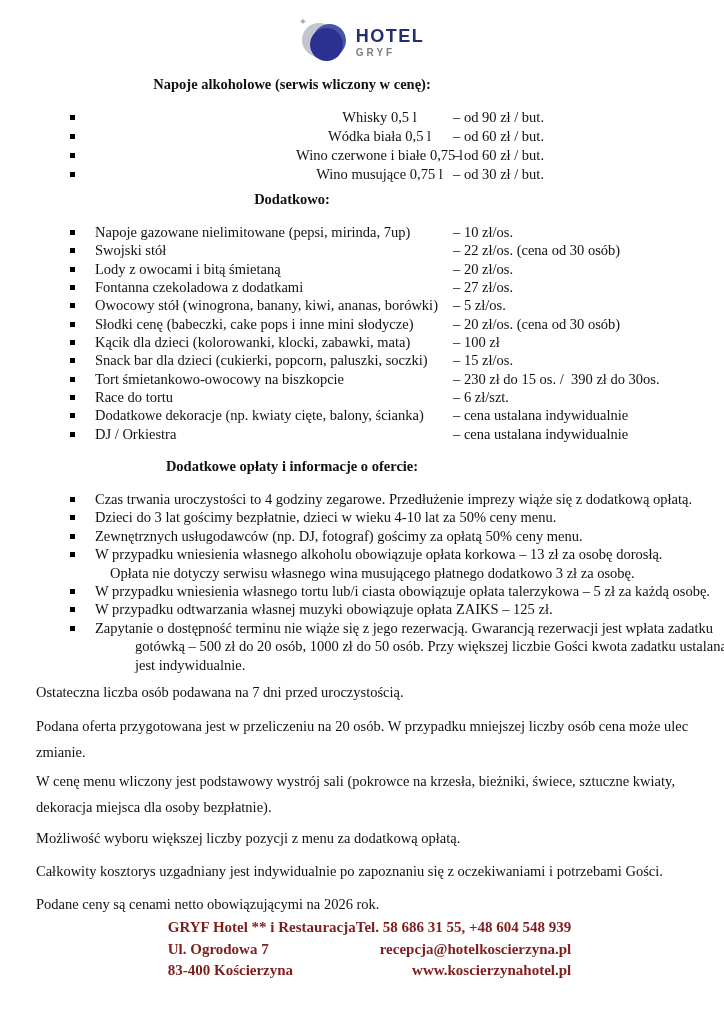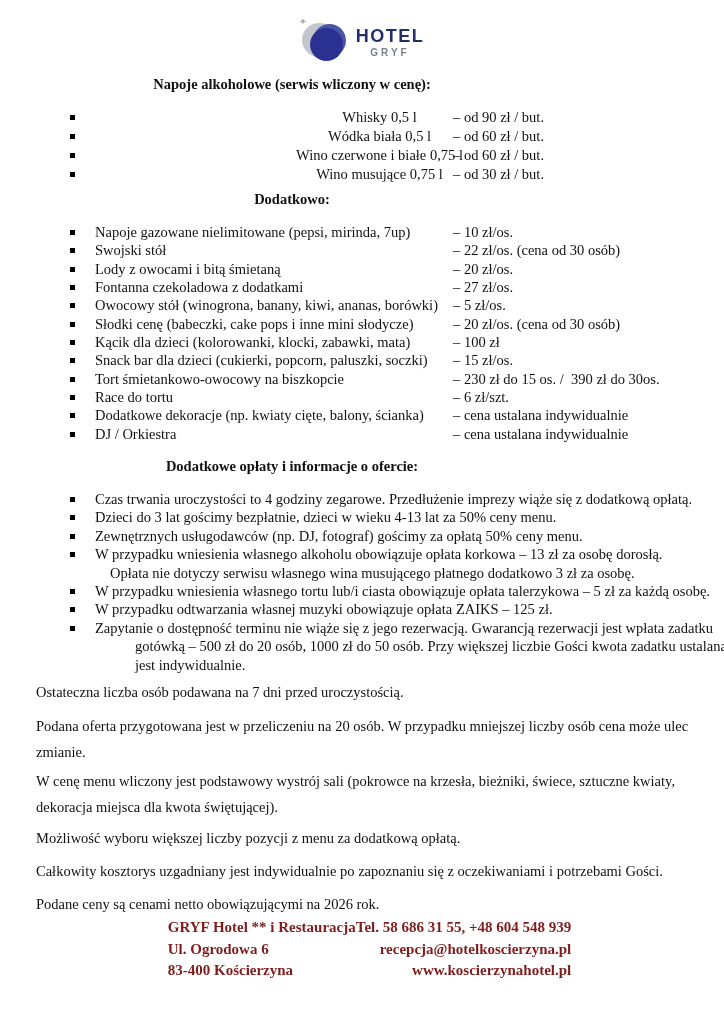--- a/index.html
+++ b/index.html
@@ -10,21 +10,21 @@
   }
   
   .logo{position:absolute;top:20px;left:0;width:724px;display:flex;justify-content:center;align-items:center;}
   .logo-icon{position:relative;width:48px;height:44px;flex:0 0 auto;}
   .orb-gray{position:absolute;left:2px;top:3px;width:34px;height:34px;border-radius:50%;background:#c3c6cd;}
   .orb-mid{position:absolute;left:13px;top:4px;width:33px;height:33px;border-radius:50%;background:#4a55a8;}
   .orb-navy{position:absolute;left:10px;top:8px;width:33px;height:33px;border-radius:50%;background:#2b3190;}
   .star{position:absolute;color:#a7abb3;line-height:1;}
   .star.s1{left:-1px;top:-3px;font-size:10px;}
   .star.s2{left:8px;top:6px;font-size:7px;}
-  .logo-text{margin-left:8px;display:flex;flex-direction:column;justify-content:center;text-align:center;}
+  .logo-text{margin-left:8px;display:flex;flex-direction:column;justify-content:center;}
   .logo-title{font-family:"Liberation Sans","DejaVu Sans",sans-serif;font-size:18px;font-weight:600;
     color:#232e6a;letter-spacing:1.5px;line-height:1;}
   .logo-subtitle{font-family:"Liberation Sans","DejaVu Sans",sans-serif;font-size:10px;font-weight:700;
     color:#7b8087;letter-spacing:3px;line-height:1;margin-top:3px;}
   
   .heading{position:absolute;left:0;width:584px;text-align:center;font-weight:bold;font-size:14.5px;}
   #h-alcohol{top:76px;}
   #h-extras{top:191px;}
   #h-info{top:458px;}
   
@@ -97,21 +97,21 @@
       <div class="price-row"><span class="bullet"></span><span class="item-name">Race do tortu</span><span class="item-price">– 6 zł/szt.</span></div>
       <div class="price-row"><span class="bullet"></span><span class="item-name">Dodatkowe dekoracje (np. kwiaty cięte, balony, ścianka)</span><span class="item-price">– cena ustalana indywidualnie</span></div>
       <div class="price-row"><span class="bullet"></span><span class="item-name">DJ / Orkiestra</span><span class="item-price">– cena ustalana indywidualnie</span></div>
     </div>
 
   <div id="info-list">
       <div class="info-item">
         <div class="info-line first"><span class="bullet"></span><span class="line-text">Czas trwania uroczystości to 4 godziny zegarowe. Przedłużenie imprezy wiąże się z dodatkową opłatą.</span></div>
       </div>
       <div class="info-item">
-        <div class="info-line first"><span class="bullet"></span><span class="line-text">Dzieci do 3 lat gościmy bezpłatnie, dzieci w wieku 4-13 lat za 50% ceny menu.</span></div>
+        <div class="info-line first"><span class="bullet"></span><span class="line-text">Dzieci do 3 lat gościmy bezpłatnie, dzieci w wieku 4-10 lat za 50% ceny menu.</span></div>
       </div>
       <div class="info-item">
         <div class="info-line first"><span class="bullet"></span><span class="line-text">Zewnętrznych usługodawców (np. DJ, fotograf) gościmy za opłatą 50% ceny menu.</span></div>
       </div>
       <div class="info-item">
         <div class="info-line first"><span class="bullet"></span><span class="line-text">W przypadku wniesienia własnego alkoholu obowiązuje opłata korkowa – 13 zł za osobę dorosłą.</span></div>
         <div class="info-line cont"><span class="line-text">Opłata nie dotyczy serwisu własnego wina musującego płatnego dodatkowo 3 zł za osobę.</span></div>
       </div>
       <div class="info-item">
         <div class="info-line first"><span class="bullet"></span><span class="line-text">W przypadku wniesienia własnego tortu lub/i ciasta obowiązuje opłata talerzykowa – 5 zł za każdą osobę.</span></div>
@@ -121,29 +121,29 @@
       </div>
       <div class="info-item">
         <div class="info-line first"><span class="bullet"></span><span class="line-text">Zapytanie o dostępność terminu nie wiąże się z jego rezerwacją. Gwarancją rezerwacji jest wpłata zadatku</span></div>
         <div class="info-line cont"><span class="line-text">gotówką – 500 zł do 20 osób, 1000 zł do 50 osób. Przy większej liczbie Gości kwota zadatku ustalana</span></div>
         <div class="info-line cont"><span class="line-text">jest indywidualnie.</span></div>
       </div>
     </div>
 
   <p class="para" id="p-0">Ostateczna liczba osób podawana na 7 dni przed uroczystością.</p>
   <p class="para" id="p-1">Podana oferta przygotowana jest w przeliczeniu na 20 osób. W przypadku mniejszej liczby osób cena może ulec zmianie.</p>
-  <p class="para" id="p-2">W cenę menu wliczony jest podstawowy wystrój sali (pokrowce na krzesła, bieżniki, świece, sztuczne kwiaty, dekoracja miejsca dla kwota świętującej).</p>
+  <p class="para" id="p-2">W cenę menu wliczony jest podstawowy wystrój sali (pokrowce na krzesła, bieżniki, świece, sztuczne kwiaty, dekoracja miejsca dla osoby bezpłatnie).</p>
   <p class="para" id="p-3">Możliwość wyboru większej liczby pozycji z menu za dodatkową opłatą.</p>
   <p class="para" id="p-4">Całkowity kosztorys uzgadniany jest indywidualnie po zapoznaniu się z oczekiwaniami i potrzebami Gości.</p>
   <p class="para" id="p-5">Podane ceny są cenami netto obowiązującymi na 2026 rok.</p>
 
   <div class="footer">
     <div class="footer-left">
       <div>GRYF Hotel ** i Restauracja</div>
-      <div>Ul. Ogrodowa 6</div>
+      <div>Ul. Ogrodowa 7</div>
       <div>83-400 Kościerzyna</div>
     </div>
     <div class="footer-right">
       <div>Tel. 58 686 31 55, +48 604 548 939</div>
       <div>recepcja@hotelkoscierzyna.pl</div>
       <div>www.koscierzynahotel.pl</div>
     </div>
   </div>
 
 </div>

